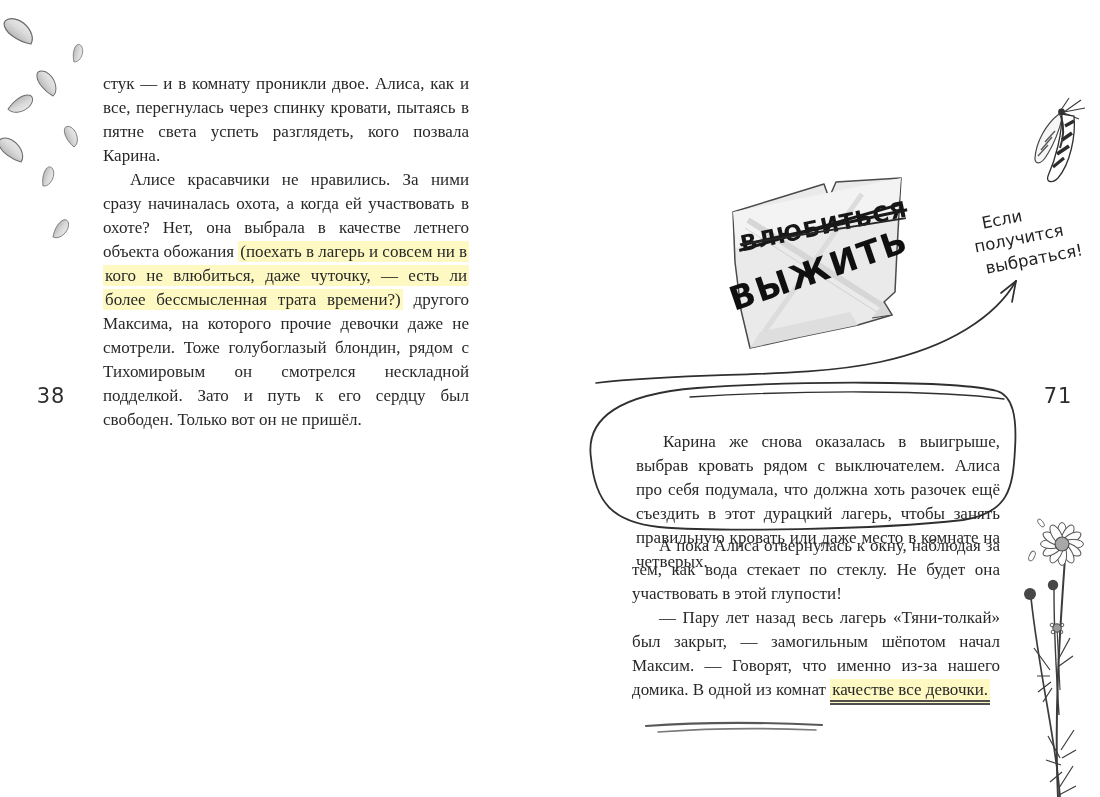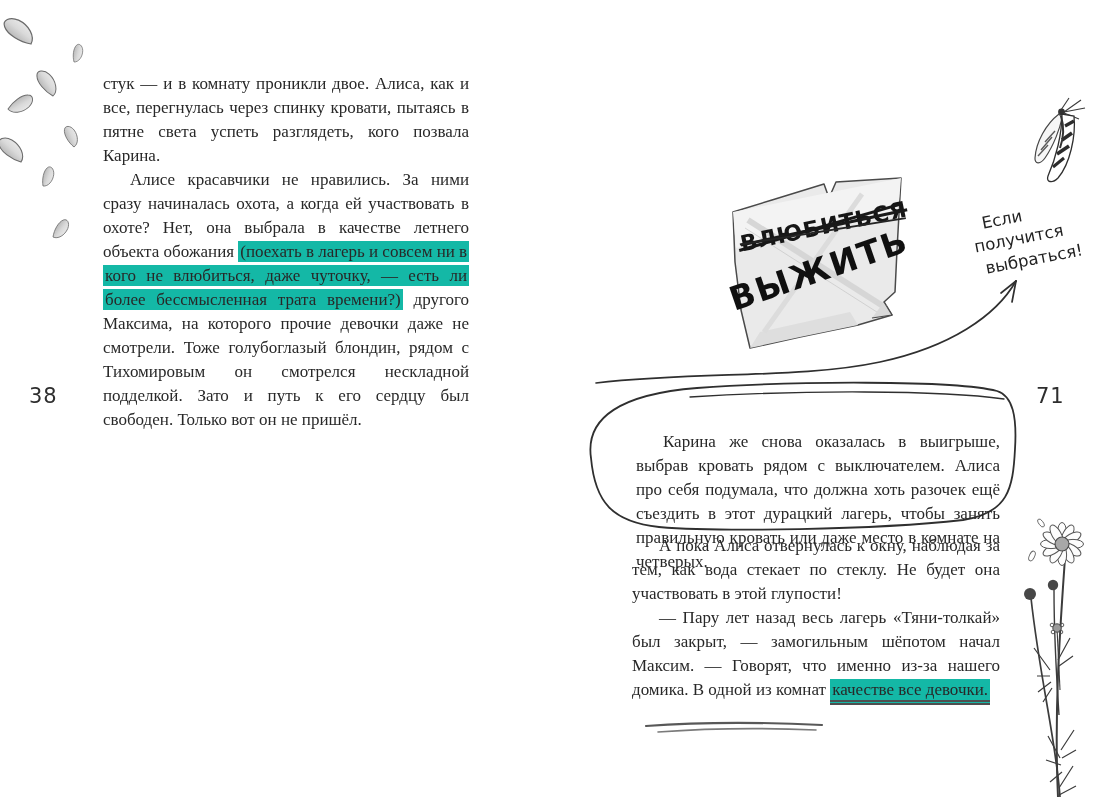--- a/index.html
+++ b/index.html
@@ -13,37 +13,37 @@
 
   .text-col {
     position:absolute; z-index:2;
     font-size:17px; line-height:24px;
     text-align:justify;
     color:#282828;
   }
   .text-col p { margin:0; }
   .text-col p.indent { text-indent:27px; }
   .hl {
-    background:#14b8a6;
+    background:#fef9c3;
     padding:1px 2px;
     -webkit-box-decoration-break:clone;
     box-decoration-break:clone;
   }
   .hl.ul {
     border-bottom:5px double #4f4f4f;
     padding-bottom:1px;
   }
 
   .left-col     { left:103px; top:72px;  width:366px; }
   .right-top    { left:632px; top:72px;  width:368px; }
   .right-circled{ left:636px; top:400px; width:364px;margin-top:30px; }
   .right-bottom { left:632px; top:528px; width:368px;margin-top:6px; }
 
   .page-number {
-    position:absolute; z-index:2; width:44px; text-align:left;
+    position:absolute; z-index:2; width:44px; text-align:center;
     font-family:"DejaVu Sans", sans-serif;
     font-size:21px; color:#2e2e2e; letter-spacing:1px;
   }
   .page-number.left  { left:29px;  top:384px; }
   .page-number.right { left:1036px; top:384px; }
 
   .note-word {
     position:absolute; z-index:3; text-align:center;
     font-family:"DejaVu Sans", sans-serif; font-weight:bold; color:#161616;
   }

